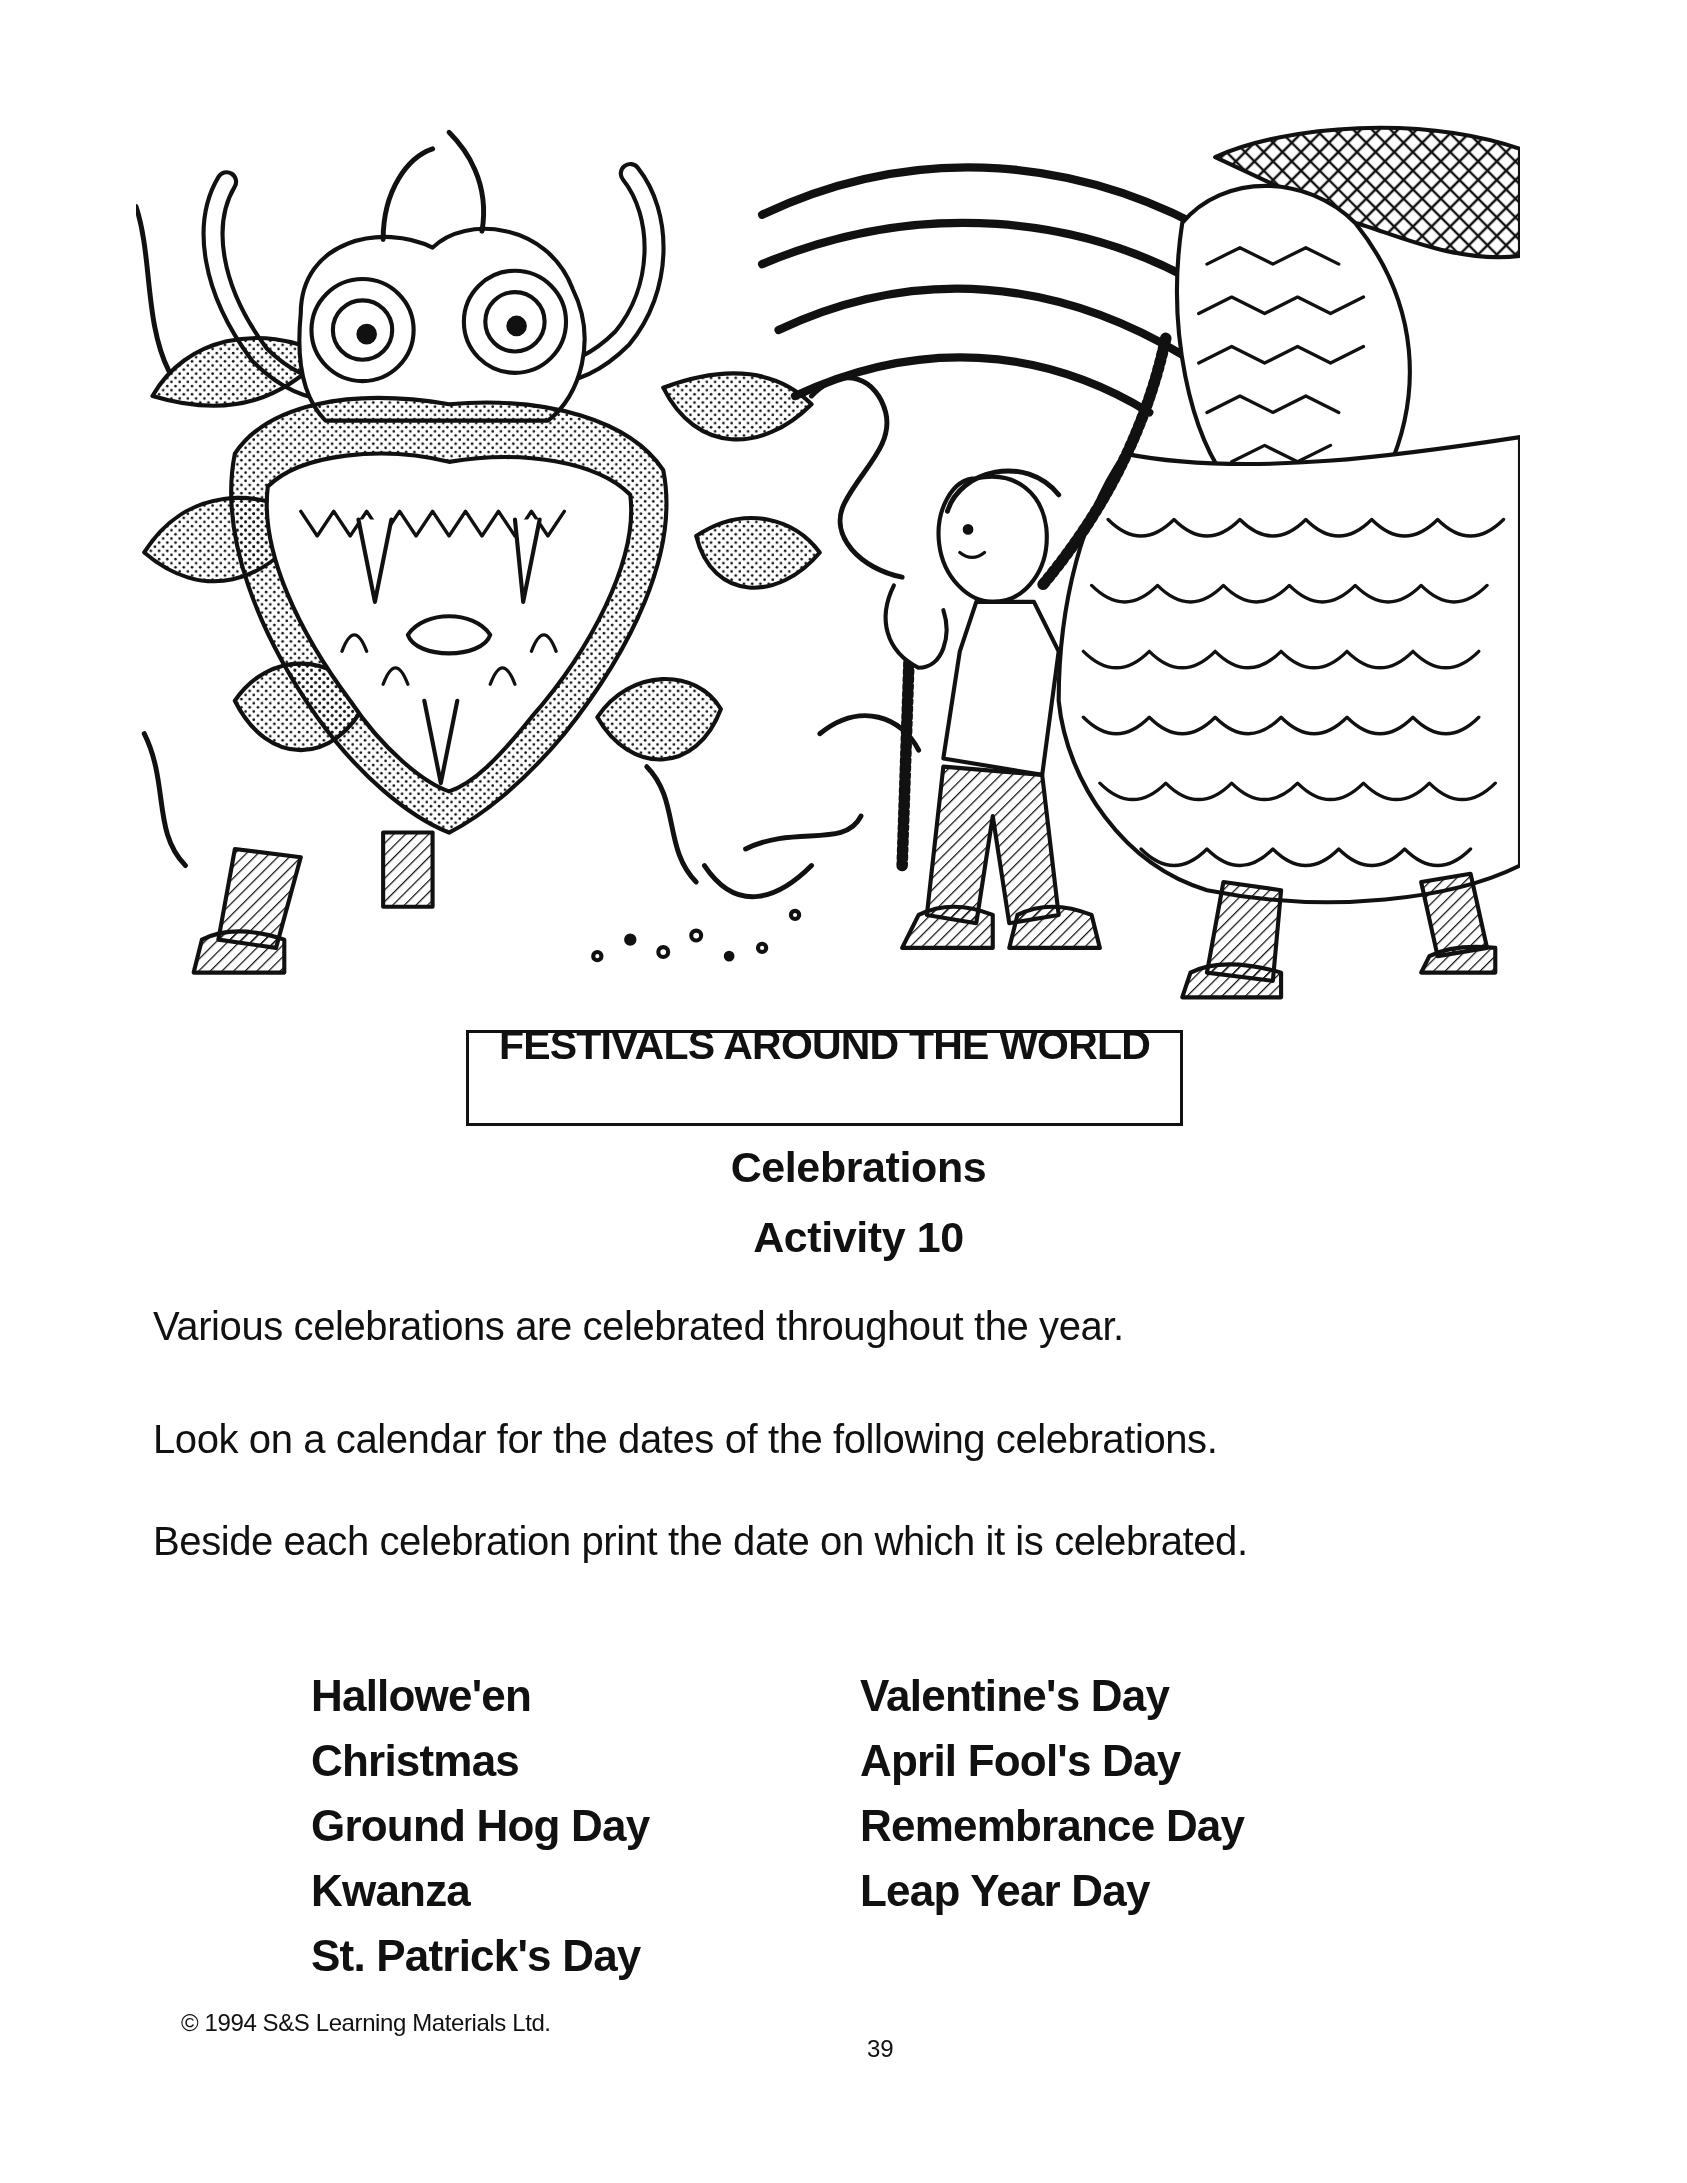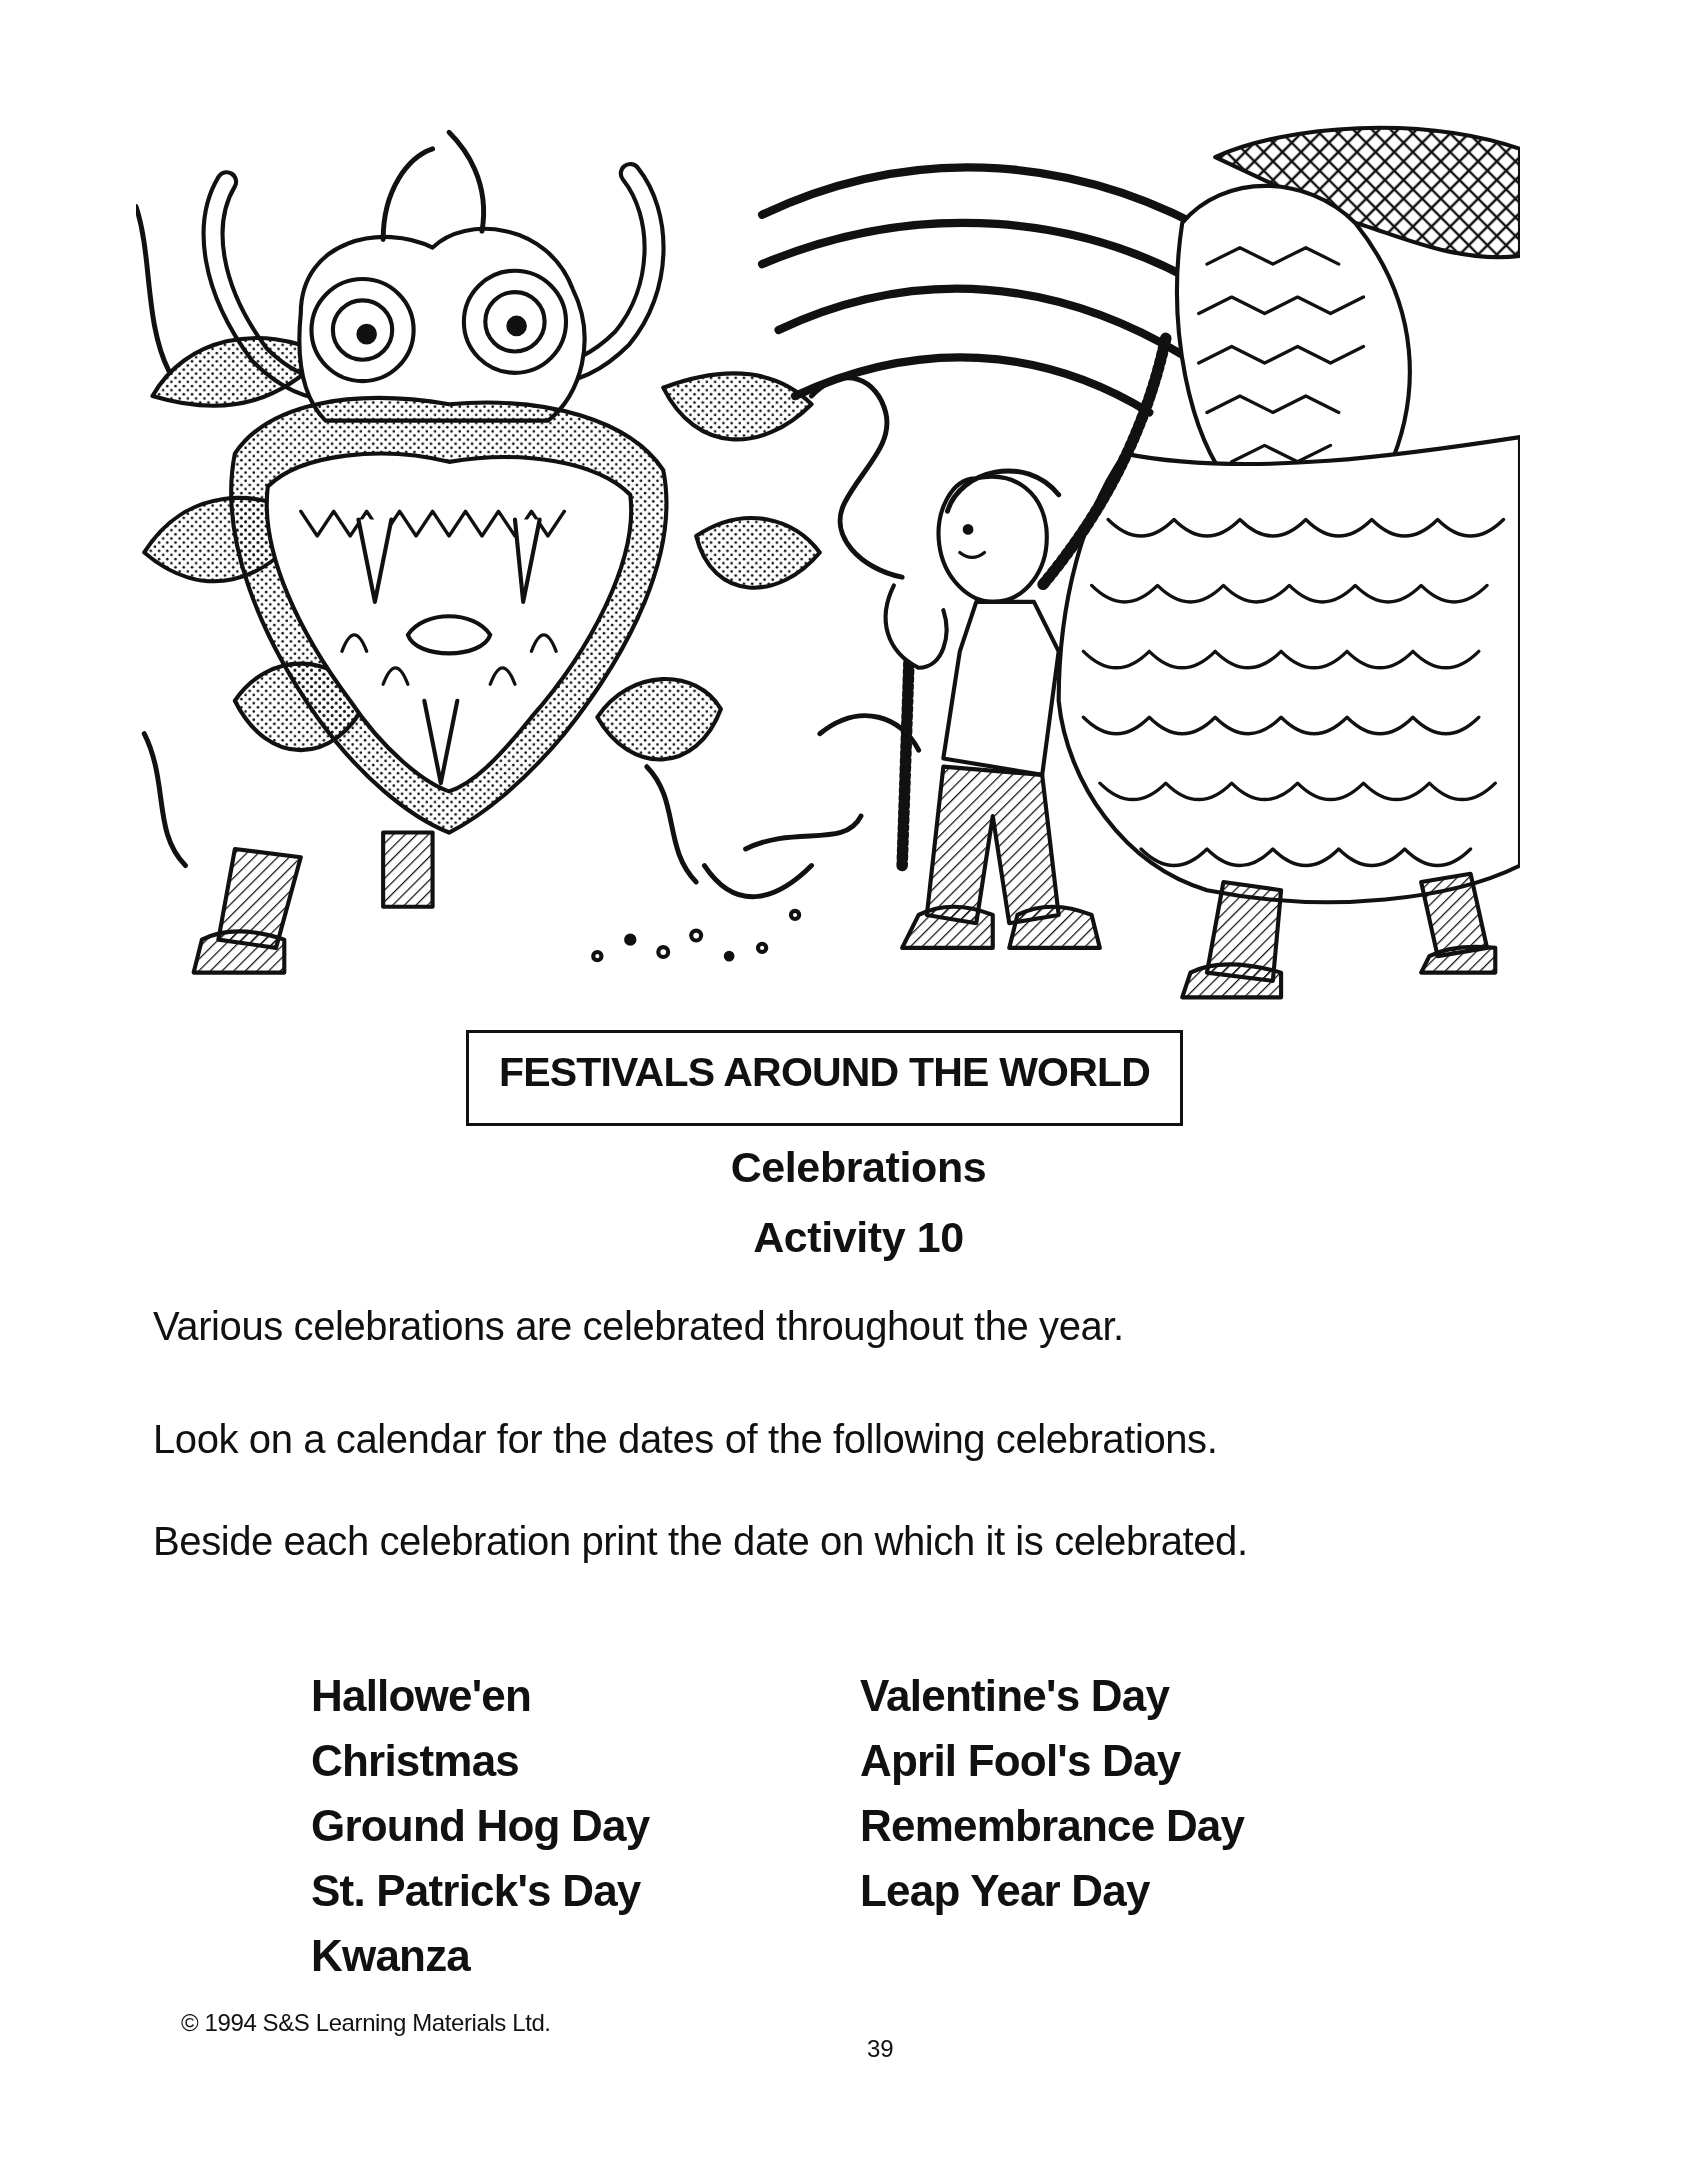--- a/index.html
+++ b/index.html
@@ -1,21 +1,21 @@
 <!DOCTYPE html>
 <html style="font-size:13px"><head>
 <meta charset="utf-8">
 <style>
   html, body { margin: 0; padding: 0; background: #ffffff; }
   body { width: 1687px; height: 2183px; position: relative; overflow: hidden;
          font-family: "Liberation Sans", "DejaVu Sans", sans-serif; color: #111; }
   .illus { position: absolute; left: 136px; top: 124px; width: 1384px; height: 894px; }
   .title-box { position: absolute; left: 466px; top: 1030px; width: 717px; height: 96px;
                border: 3.3px solid #111; box-sizing: border-box; display: flex;
-               align-items: center; justify-content: center; }
+               align-items: flex-start; justify-content: center; }
   .title-box span { font-weight: bold; font-size: 41px; letter-spacing: -0.8px; margin-top: -11.5px; }
   .subtitle { position: absolute; left: 0; width: 1687px; text-align: center; font-weight: bold;
               font-size: 43px; letter-spacing: -0.4px; padding-left: 15px; }
   .sub1 { top: 1143px; }
   .sub2 { top: 1213px; }
   .para { position: absolute; left: 153px; width: 1318px; font-size: 40px; line-height: 56px;
           letter-spacing: -0.4px; margin: 0; }
   .p1 { top: 1298px; }
   .p2 { top: 1377px; margin-top: 34px; }
   .p3 { top: 1513px; }
@@ -147,22 +147,22 @@
 <div class="subtitle sub2">Activity 10</div>
 
 <p class="para p1">Various celebrations are celebrated throughout the year.</p>
 <p class="para p2" style="width:1088px;">Look on a calendar for the dates of the following celebrations.</p>
 <p class="para p3" style="width:1170px;">Beside each celebration print the date on which it is celebrated.</p>
 
 <ul class="col col-left">
   <li>Hallowe'en</li>
   <li>Christmas</li>
   <li>Ground Hog Day</li>
+  <li>Kwanza</li>
   <li>St. Patrick's Day</li>
-  <li>Kwanza</li>
 </ul>
 
 <ul class="col col-right">
   <li>Valentine's Day</li>
   <li>April Fool's Day</li>
   <li>Remembrance Day</li>
   <li>Leap Year Day</li>
 </ul>
 
 <div class="copyright">© 1994 S&amp;S Learning Materials Ltd.</div>

